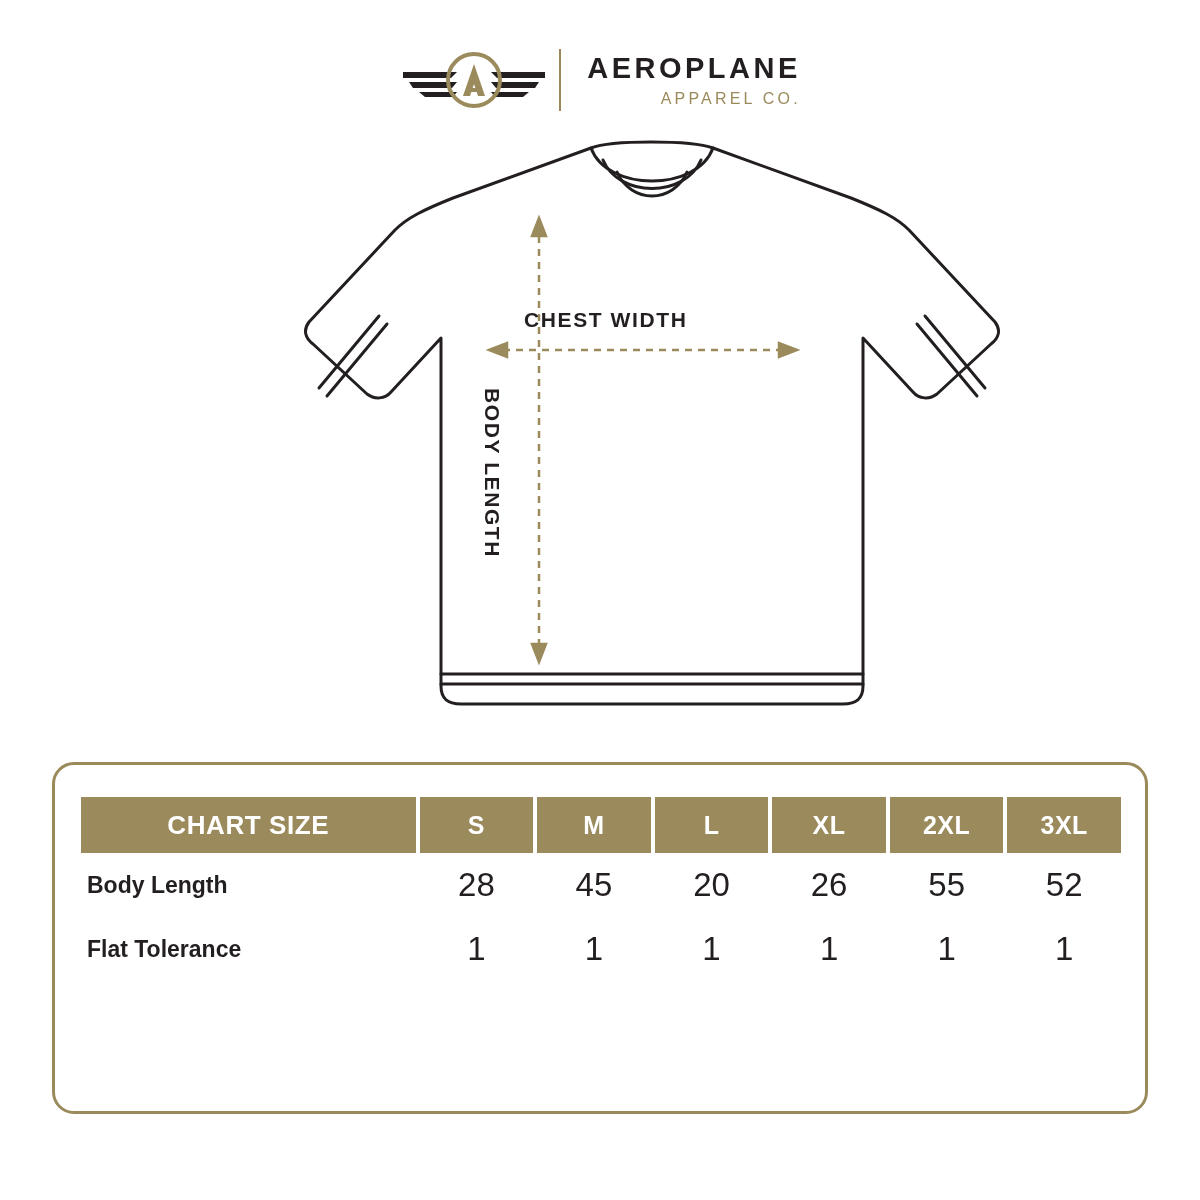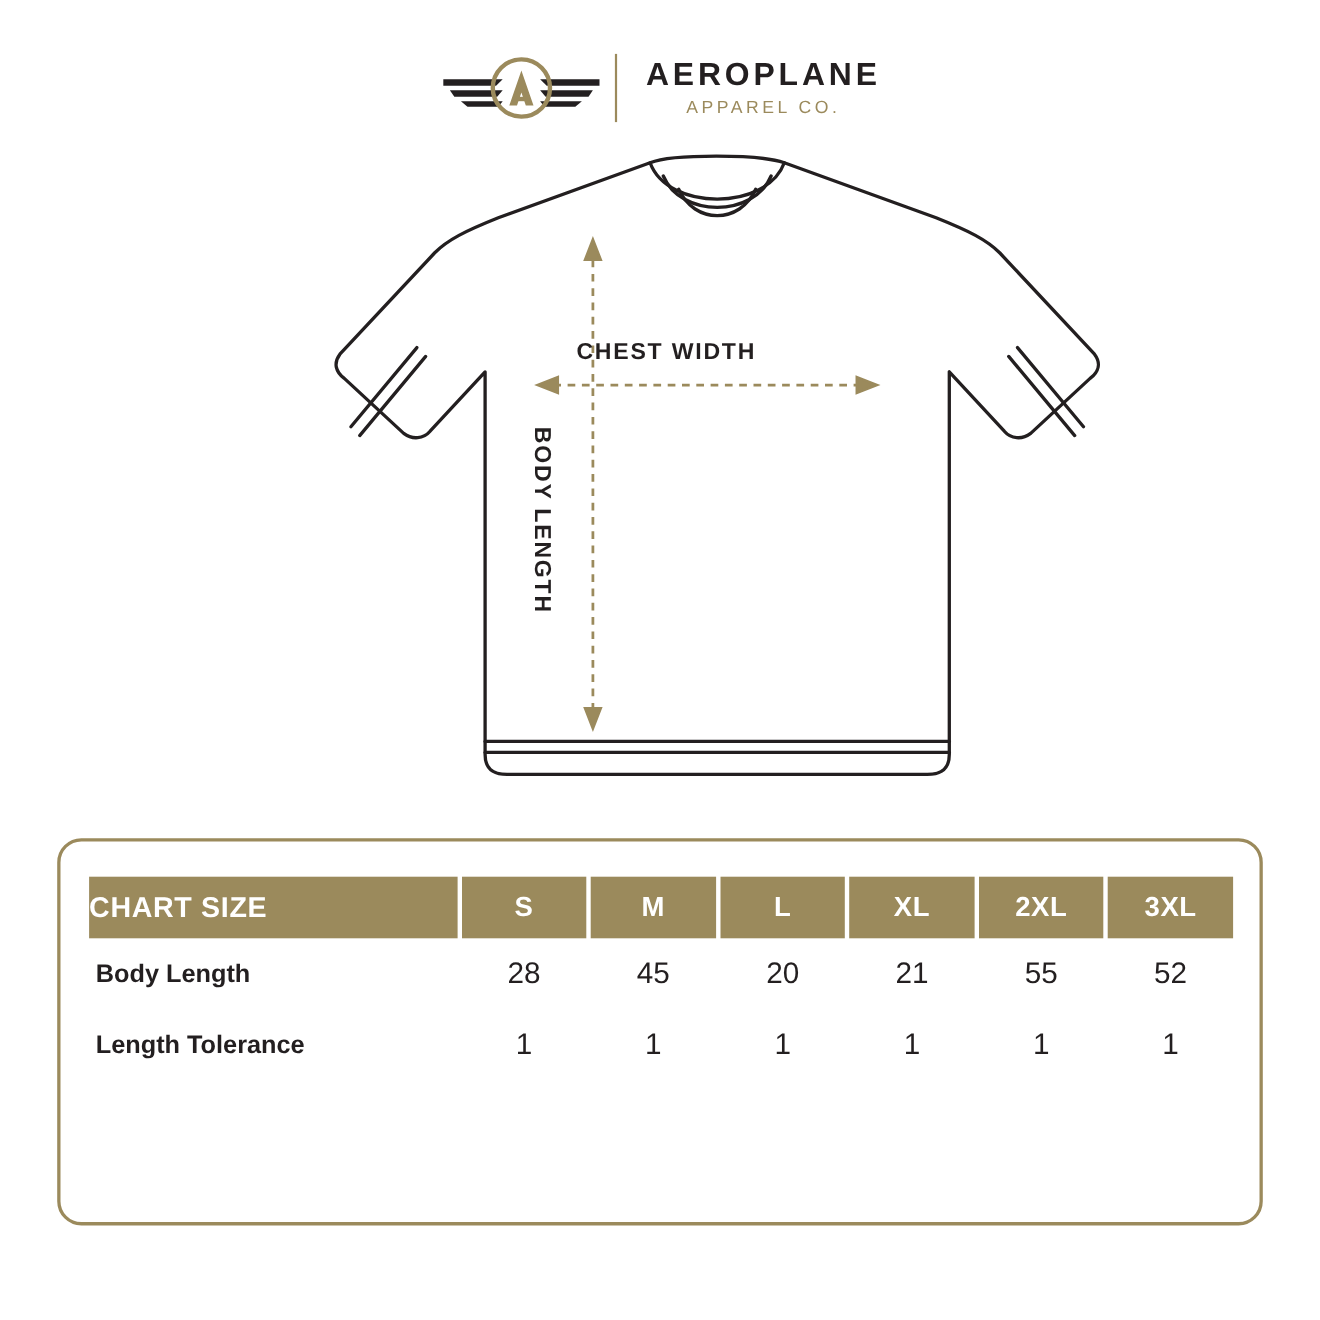--- a/index.html
+++ b/index.html
@@ -36,21 +36,21 @@
   }
   .brand-divider {
     width: 2px;
     height: 62px;
     background: #9b8a5c;
     margin: 0 26px 0 10px;
   }
   .brand-text {
     display: flex;
     flex-direction: column;
-    align-items: center;
+    align-items: flex-end;
     justify-content: center;
   }
   .brand-name {
     font-size: 29px;
     font-weight: bold;
     letter-spacing: 3.5px;
     color: #231f20;
     line-height: 1;
   }
   .brand-sub {
@@ -119,39 +119,39 @@
   thead th {
     height: 56px;
     background: #9b8a5c;
     color: #ffffff;
     font-size: 25px;
     font-weight: bold;
     letter-spacing: 0.5px;
   }
   thead th.head-label {
     width: 330px;
-    text-align: left;
+    text-align: center;
     font-size: 26px;
     letter-spacing: 0.6px;
   }
   thead th.head-size {
     width: 112px;
   }
   tbody tr {
     height: 64px;
   }
   tbody td.row-label {
     text-align: left;
     padding-left: 6px;
     font-size: 23px;
     font-weight: bold;
     color: #231f20;
   }
   tbody td.row-val {
-    font-size: 27px;
+    font-size: 33px;
     color: #231f20;
   }
 </style>
 </head>
 <body>
 
 <div class="brand">
 
   <div class="brand-mark">
     <svg width="150" height="72" viewBox="0 0 150 72">
@@ -254,26 +254,26 @@
         <th class="head-size">2XL</th>
         <th class="head-size">3XL</th>
       </tr>
     </thead>
     <tbody>
       <tr>
         <td class="row-label">Body Length</td>
         <td class="row-val">28</td>
         <td class="row-val">45</td>
         <td class="row-val">20</td>
-        <td class="row-val">21</td>
+        <td class="row-val">26</td>
         <td class="row-val">55</td>
         <td class="row-val">52</td>
       </tr>
       <tr>
-        <td class="row-label">Length Tolerance</td>
+        <td class="row-label">Flat Tolerance</td>
         <td class="row-val">1</td>
         <td class="row-val">1</td>
         <td class="row-val">1</td>
         <td class="row-val">1</td>
         <td class="row-val">1</td>
         <td class="row-val">1</td>
       </tr>
     </tbody>
   </table>
 </div>

